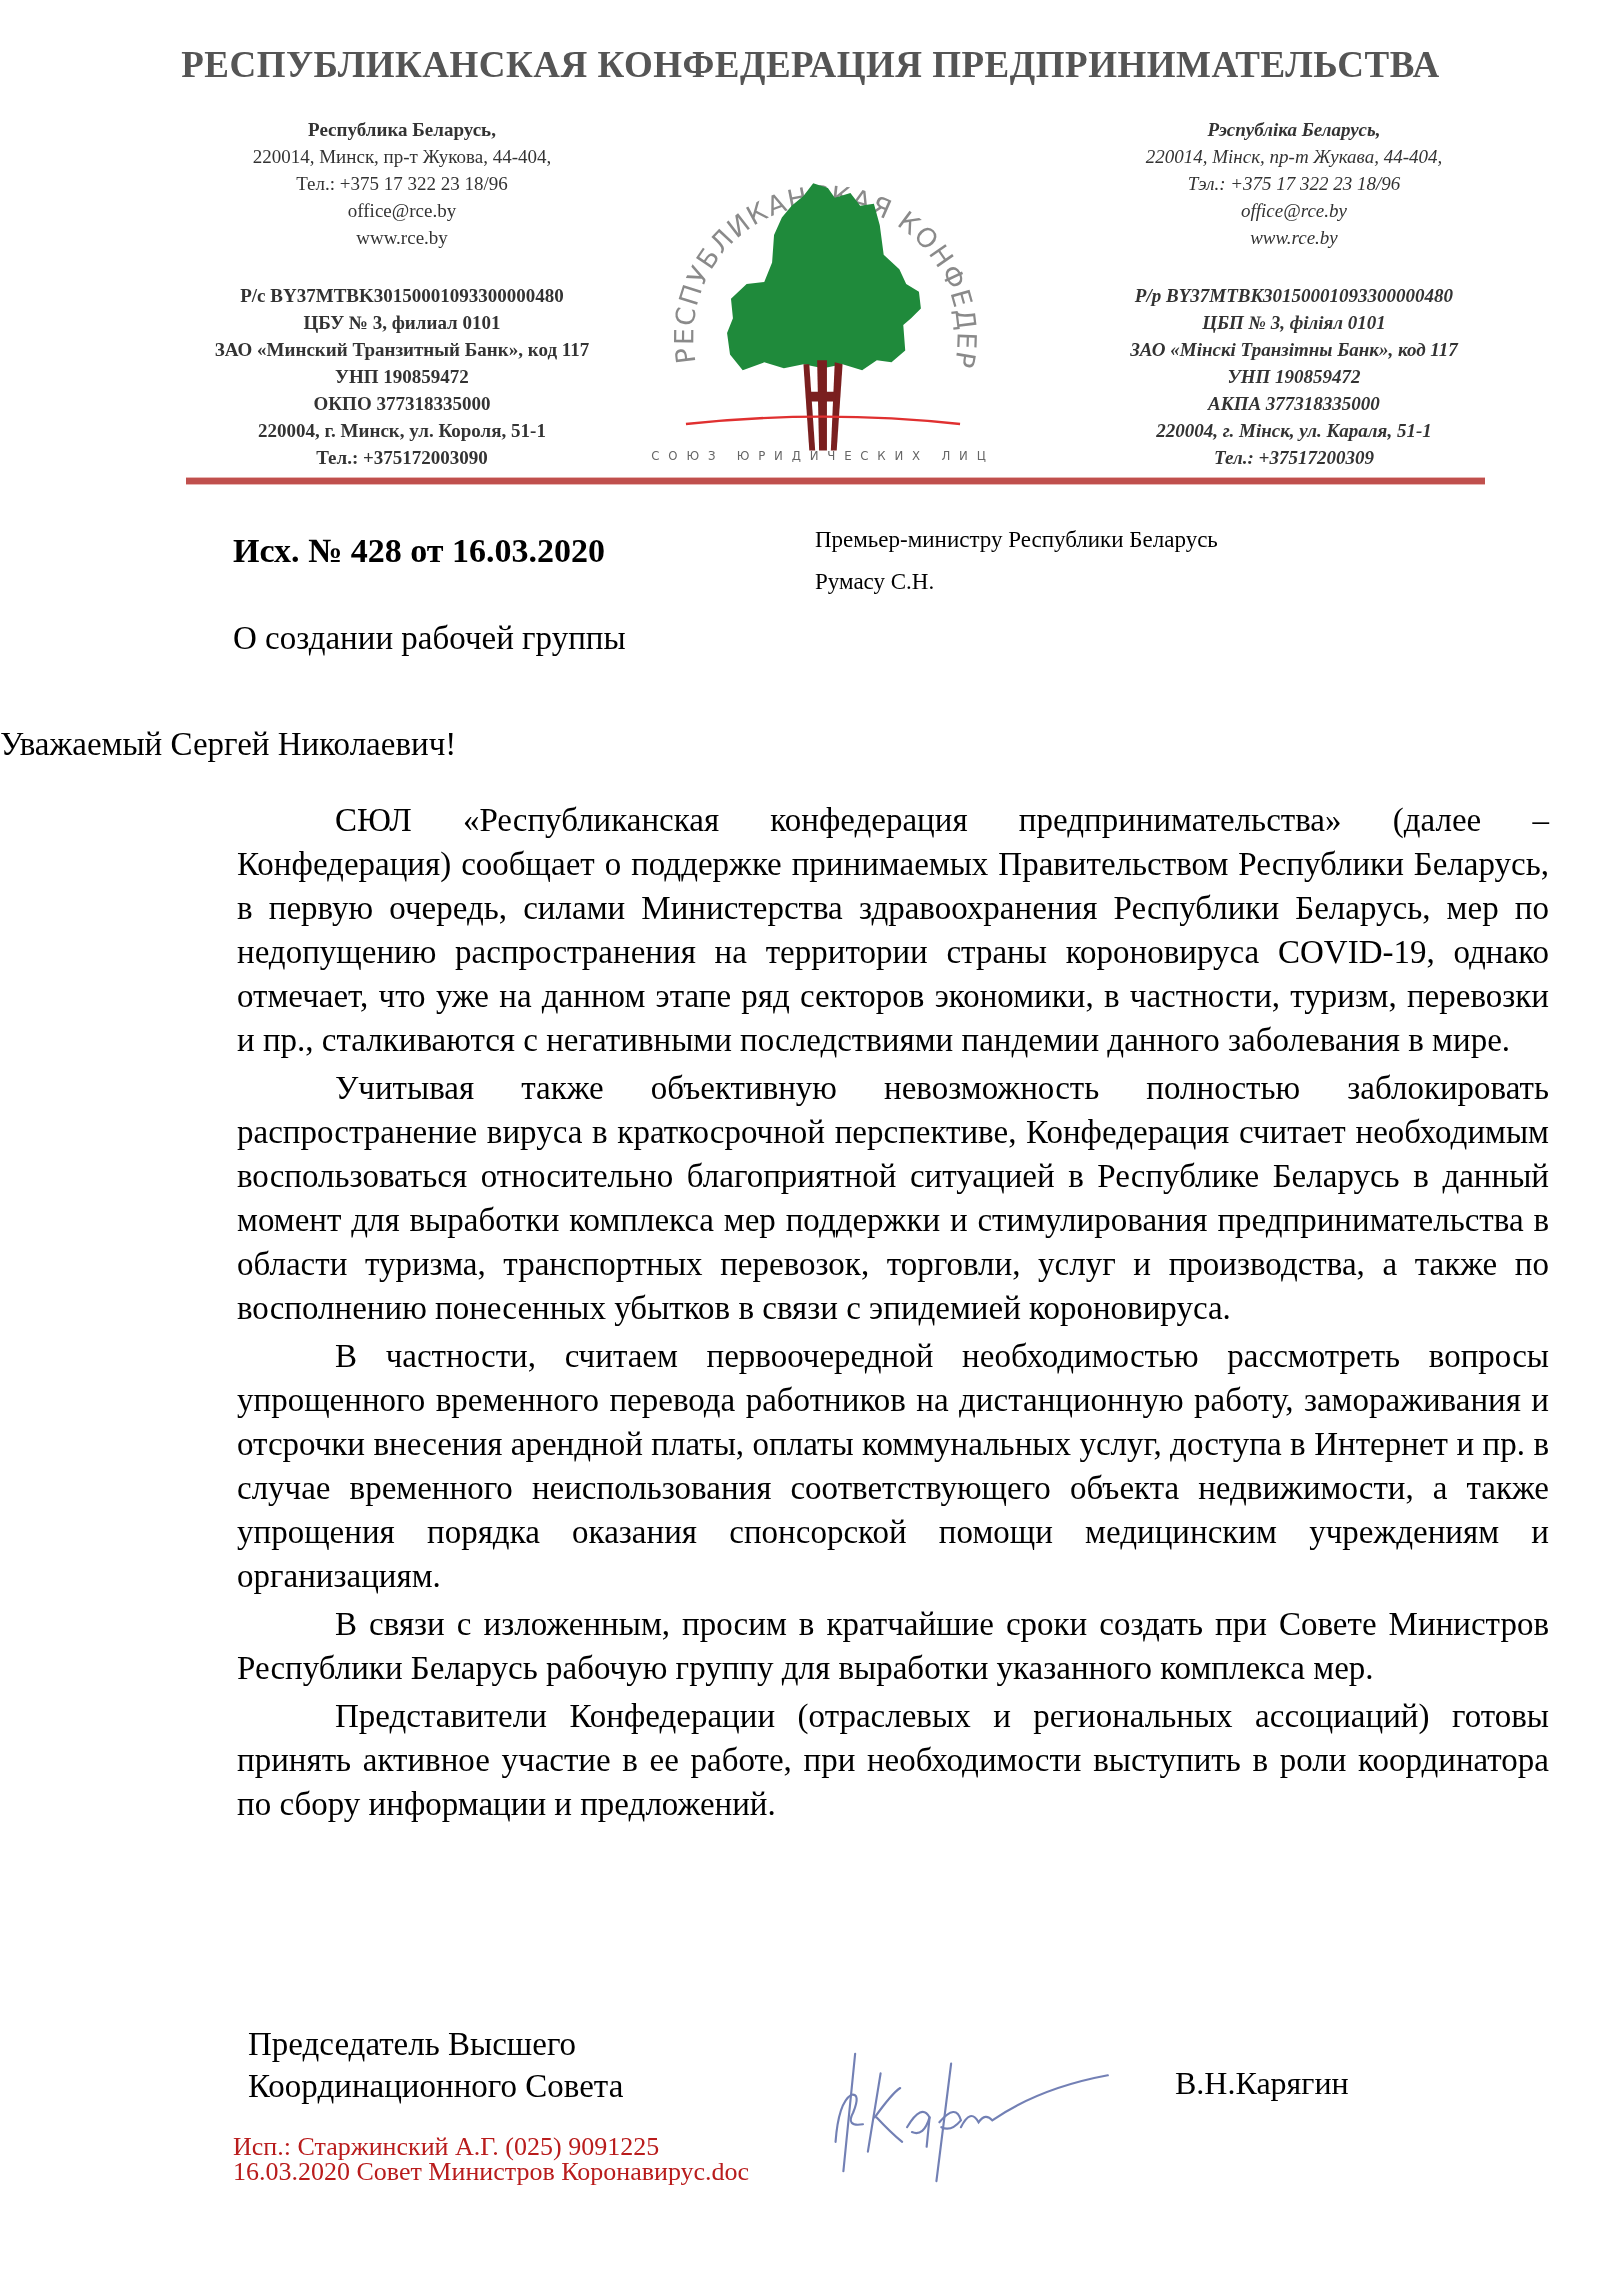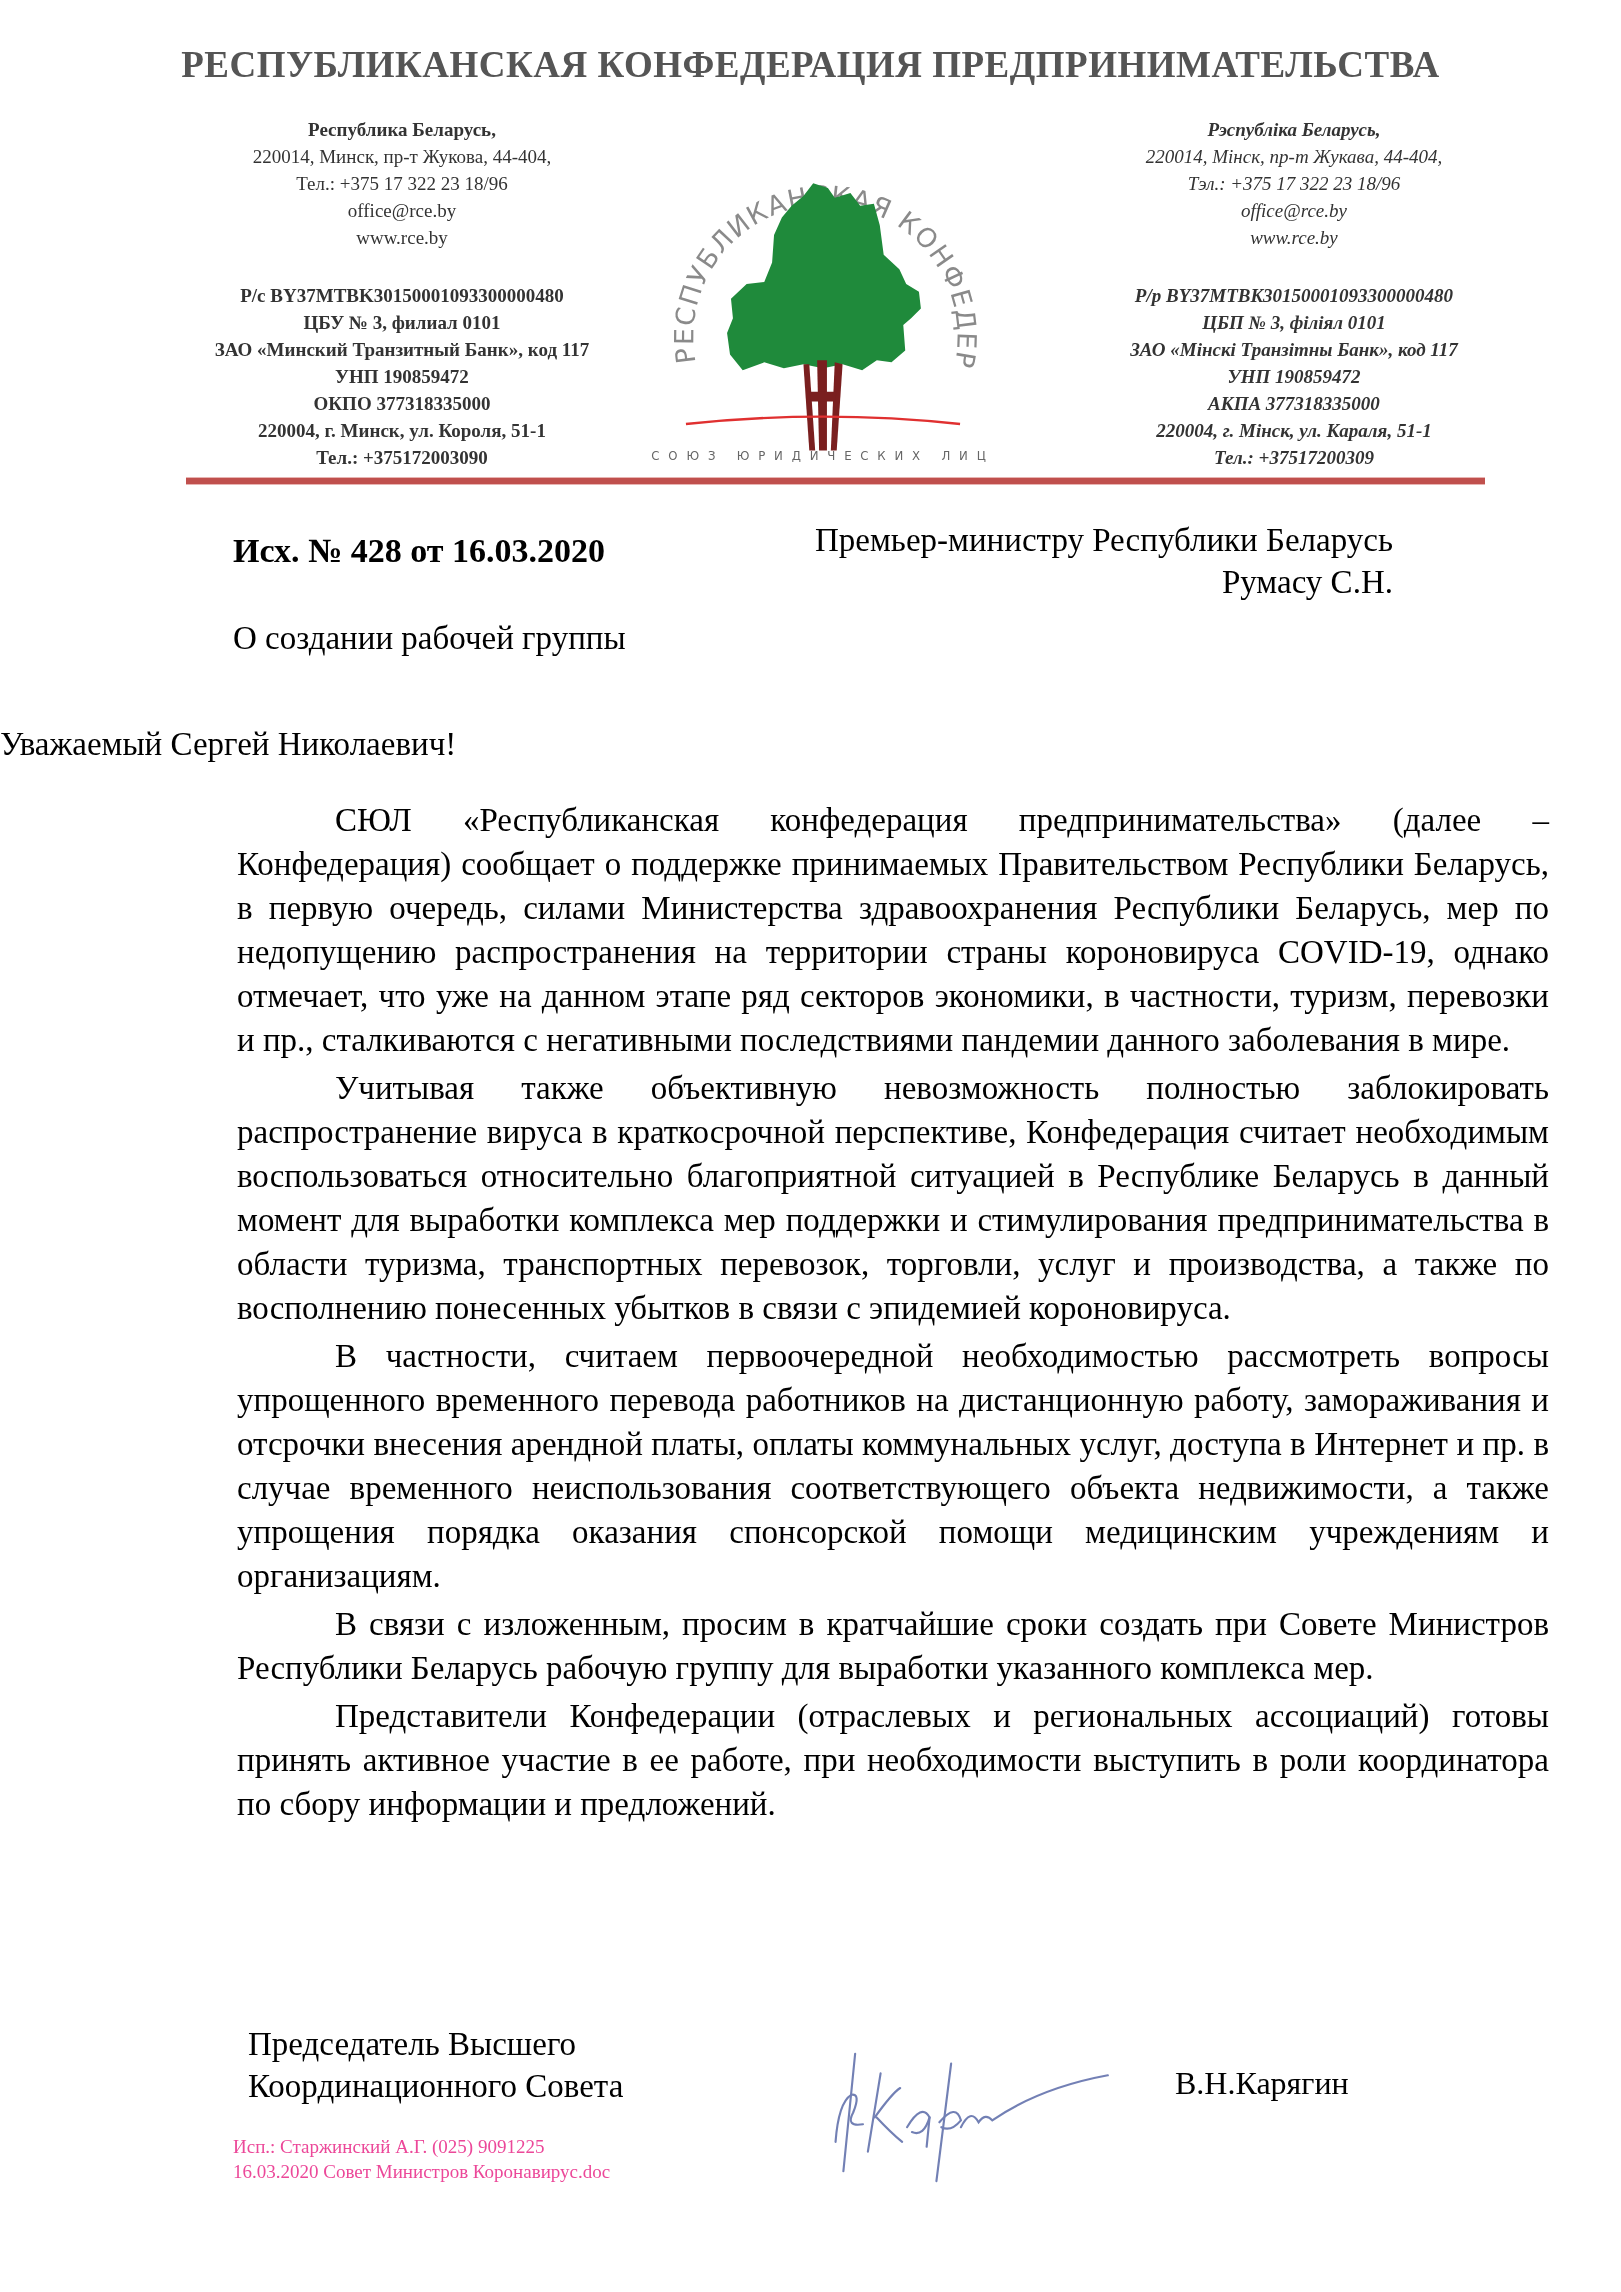--- a/index.html
+++ b/index.html
@@ -17,34 +17,34 @@
   .req-right { left: 1039px; width: 510px; top: 116px; font-style: italic; }
   .req-col .contacts { margin-bottom: 31px; }
   .req-col .bank div { font-weight: bold; }
 
   .logo { position: absolute; left: 627px; top: 98px; width: 392px; height: 372px; }
 
   .divider { position: absolute; left: 186px; top: 477px; width: 1299px; height: 5.9px;
              background: #c0504d; border-top: 1px solid #e8b4b2; border-bottom: 1px solid #e8b4b2; }
 
   .ref { position: absolute; left: 233px; top: 532px; font-size: 34px; font-weight: bold; }
-  .addressee { position: absolute; left: 815px; top: 519px; font-size: 33px; line-height: 42px; text-align: right; }
+  .addressee { position: absolute; left: 815px; top: 519px; font-size: 23px; line-height: 42px; }
   .subject { position: absolute; left: 233px; top: 620px; font-size: 33px; }
 
   .salutation { position: absolute; left: 0; width: 1621px; top: 726px; font-size: 33px; }
 
   .body-text { position: absolute; left: 233px; top: 794px; width: 1320px;
                font-size: 33px; line-height: 44px; }
   .body-text p { margin: 4px; text-align: justify; text-indent: 98px; }
 
   .sign-title { position: absolute; left: 248px; top: 2023px; font-size: 33px; line-height: 42px; }
   .sign-name  { position: absolute; left: 1175px; top: 2065px; font-size: 32px; }
   .signature  { position: absolute; left: 814px; top: 2034px; width: 333px; height: 157px; }
 
-  .footer-note { position: absolute; left: 233px; top: 2135px; font-size: 19px; line-height: 24.5px; color: #ec4899; }
+  .footer-note { position: absolute; left: 233px; top: 2135px; font-size: 26px; line-height: 24.5px; color: #b91c1c; }
 </style>
 </head>
 <body>
 
 <div class="org-title">РЕСПУБЛИКАНСКАЯ КОНФЕДЕРАЦИЯ ПРЕДПРИНИМАТЕЛЬСТВА</div>
 
 <div class="req-col req-left">
   <div class="contacts">
     <div class="b">Республика Беларусь,</div>
     <div>220014, Минск, пр-т Жукова, 44-404,</div>

